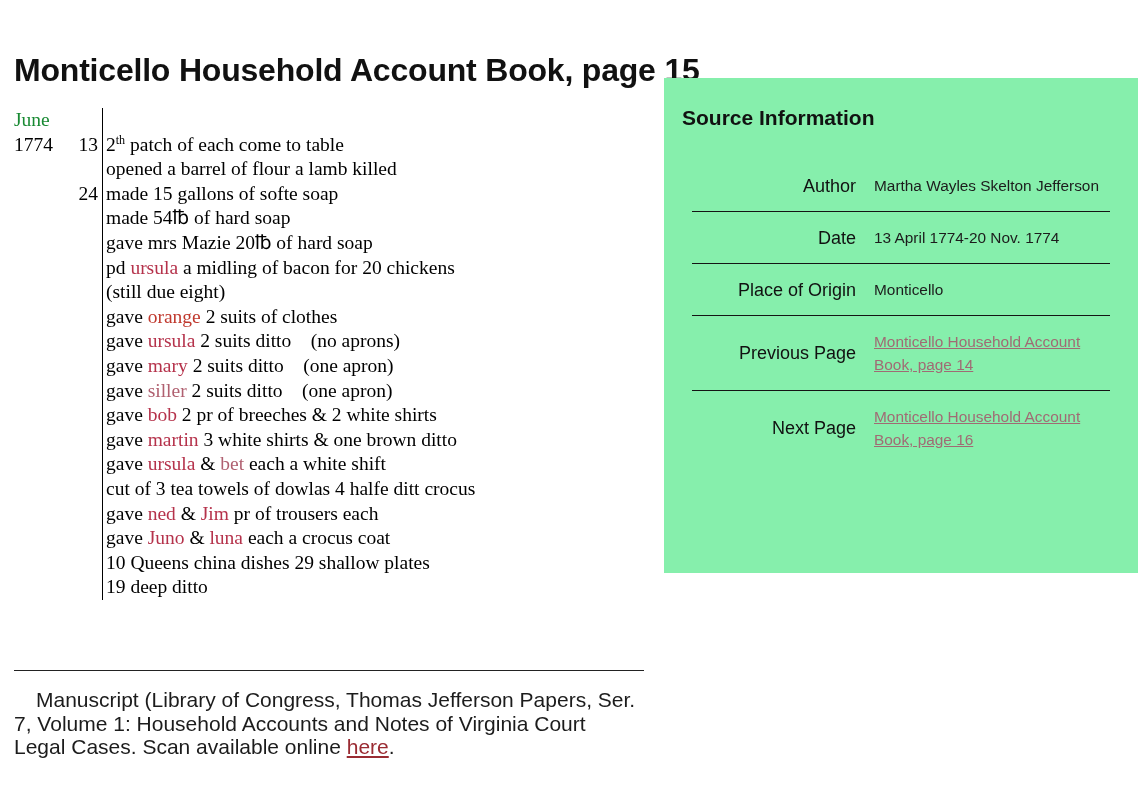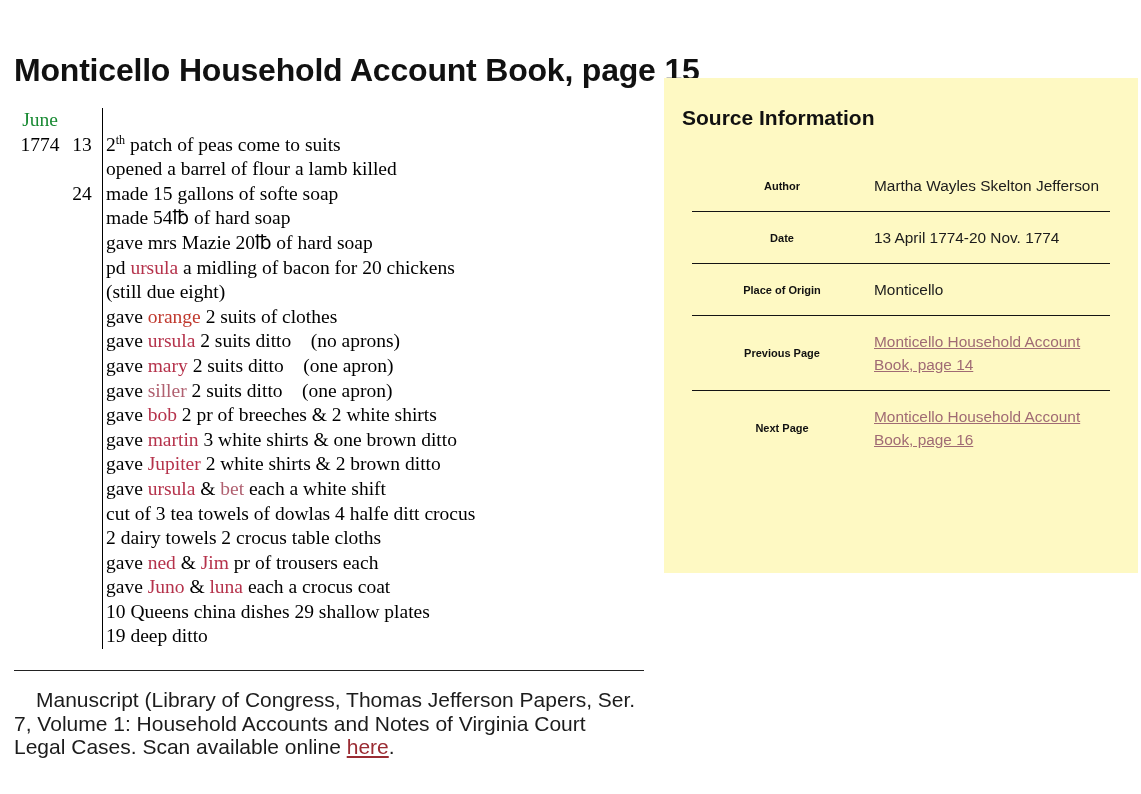--- a/index.html
+++ b/index.html
@@ -40,27 +40,27 @@
     color: #000000;
   }
   .ms-row {
     display: flex;
     align-items: flex-start;
     line-height: 24.6px;
     min-height: 24.6px;
   }
   .col-year {
     width: 52px;
-    text-align: center;
+    text-align: left;
     flex: 0 0 52px;
     white-space: nowrap;
   }
   .col-day {
     width: 32px;
-    text-align: center;
+    text-align: right;
     flex: 0 0 32px;
     padding-right: 4px;
     white-space: nowrap;
   }
   .col-entry {
     flex: 1 1 auto;
     border-left: 1.4px solid #000000;
     padding-left: 3px;
     white-space: pre;
   }
@@ -107,21 +107,21 @@
     cursor: pointer;
   }
 
   
   #source-panel {
     position: absolute;
     left: 664px;
     top: 78px;
     width: 474px;
     height: 495px;
-    background: #fef9c3;
+    background: #86efac;
     box-sizing: border-box;
   }
   #source-heading {
     position: absolute;
     left: 18px;
     top: 28px;
     font-family: "Liberation Sans", sans-serif;
     font-size: 21px;
     font-weight: bold;
     color: #111111;
@@ -131,25 +131,25 @@
     left: 28px;
     top: 82px;
     width: 418px;
     border-collapse: collapse;
   }
   #source-table tr + tr > * {
     border-top: 1.4px solid #141414;
   }
   #source-table th {
     width: 148px;
-    text-align: center;
+    text-align: right;
     vertical-align: middle;
     font-family: "Liberation Sans", sans-serif;
-    font-size: 11px;
-    font-weight: bold;
+    font-size: 18px;
+    font-weight: normal;
     color: #111111;
     padding: 14px 8px 14px 16px;
     line-height: 22px;
   }
   #source-table td {
     vertical-align: middle;
     font-family: "Liberation Sans", sans-serif;
     font-size: 15.4px;
     font-weight: normal;
     color: #1c1c1c;
@@ -169,21 +169,21 @@
 
 <div id="transcription">
     <div class="ms-row month">
       <span class="col-year"><span class="month-name">June</span></span>
       <span class="col-day"></span>
       <span class="col-entry">&nbsp;</span>
     </div>
     <div class="ms-row">
       <span class="col-year">1774</span>
       <span class="col-day">13</span>
-      <span class="col-entry"><span class="">2</span><sup class="ord">th</sup><span class=""> patch of peas come to suits</span></span>
+      <span class="col-entry"><span class="">2</span><sup class="ord">th</sup><span class=""> patch of each come to table</span></span>
     </div>
     <div class="ms-row">
       <span class="col-year"></span>
       <span class="col-day"></span>
       <span class="col-entry"><span class="">opened a barrel of flour a lamb killed</span></span>
     </div>
     <div class="ms-row">
       <span class="col-year"></span>
       <span class="col-day">24</span>
       <span class="col-entry"><span class="">made 15 gallons of softe soap</span></span>
@@ -234,36 +234,26 @@
       <span class="col-entry"><span class="">gave </span><span class="nm">bob</span><span class=""> 2 pr of breeches &amp; 2 white shirts</span></span>
     </div>
     <div class="ms-row">
       <span class="col-year"></span>
       <span class="col-day"></span>
       <span class="col-entry"><span class="">gave </span><span class="nm">martin</span><span class=""> 3 white shirts &amp; one brown ditto</span></span>
     </div>
     <div class="ms-row">
       <span class="col-year"></span>
       <span class="col-day"></span>
-      <span class="col-entry"><span class="">gave </span><span class="nm">Jupiter</span><span class=""> 2 white shirts &amp; 2 brown ditto</span></span>
-    </div>
-    <div class="ms-row">
-      <span class="col-year"></span>
-      <span class="col-day"></span>
       <span class="col-entry"><span class="">gave </span><span class="nm">ursula</span><span class=""> &amp; </span><span class="nm-mute">bet</span><span class=""> each a white shift</span></span>
     </div>
     <div class="ms-row">
       <span class="col-year"></span>
       <span class="col-day"></span>
       <span class="col-entry"><span class="">cut of 3 tea towels of dowlas 4 halfe ditt crocus</span></span>
-    </div>
-    <div class="ms-row">
-      <span class="col-year"></span>
-      <span class="col-day"></span>
-      <span class="col-entry"><span class="">2 dairy towels 2 crocus table cloths</span></span>
     </div>
     <div class="ms-row">
       <span class="col-year"></span>
       <span class="col-day"></span>
       <span class="col-entry"><span class="">gave </span><span class="nm">ned</span><span class=""> &amp; </span><span class="nm">Jim</span><span class=""> pr of trousers each</span></span>
     </div>
     <div class="ms-row">
       <span class="col-year"></span>
       <span class="col-day"></span>
       <span class="col-entry"><span class="">gave </span><span class="nm">Juno</span><span class=""> &amp; </span><span class="nm">luna</span><span class=""> each a crocus coat</span></span>

